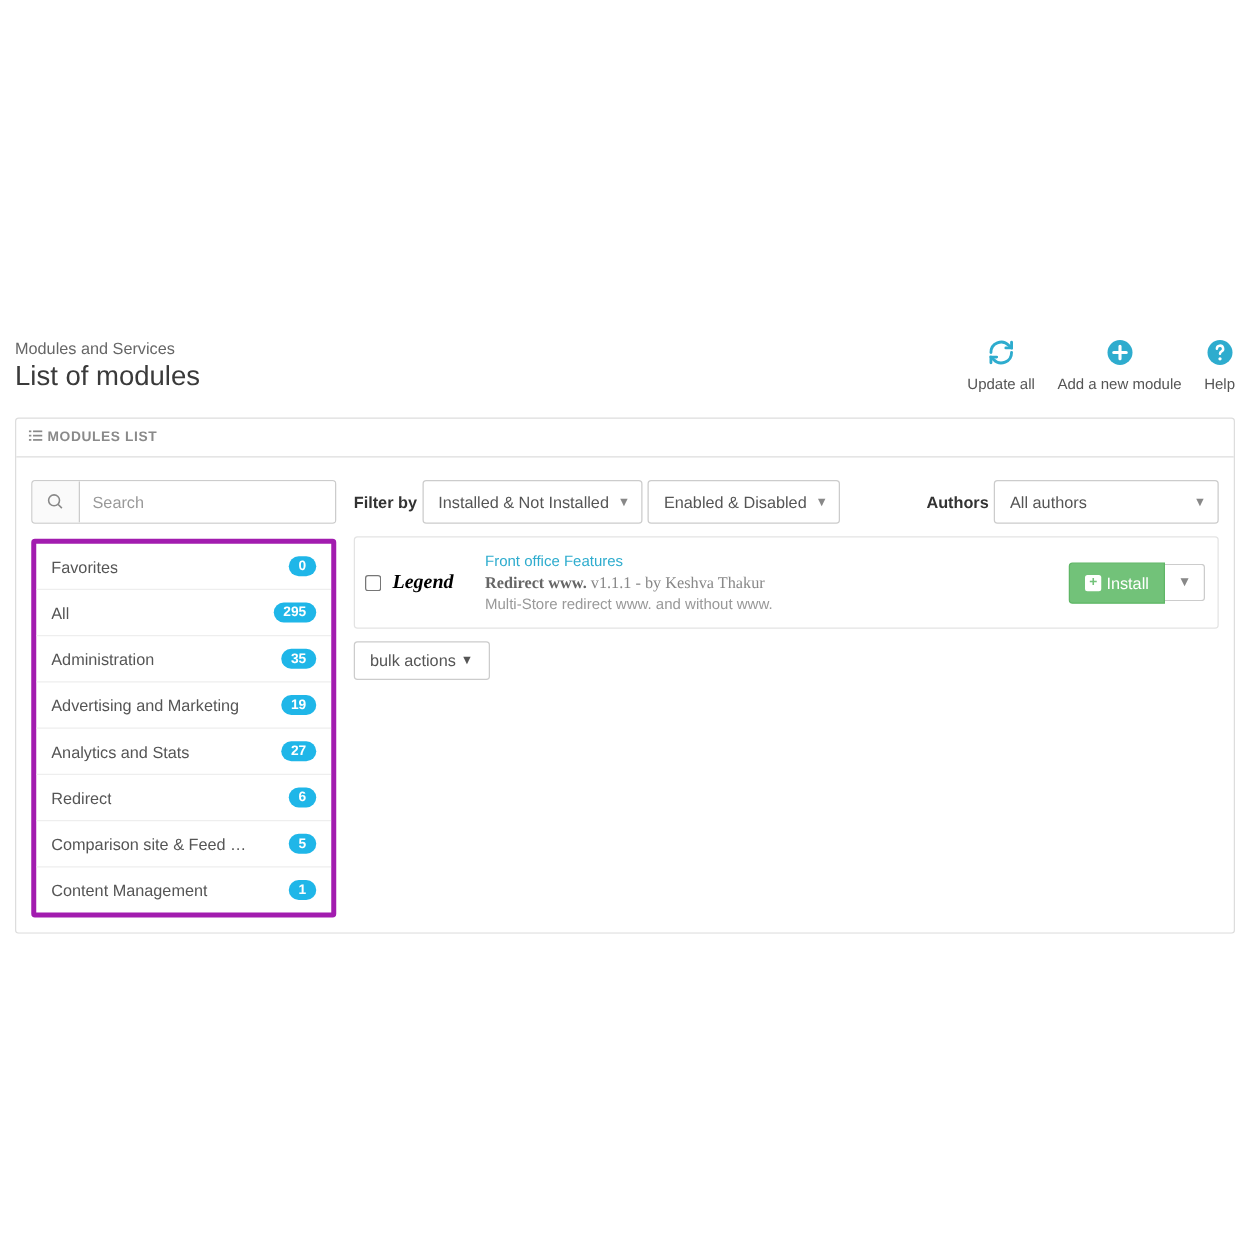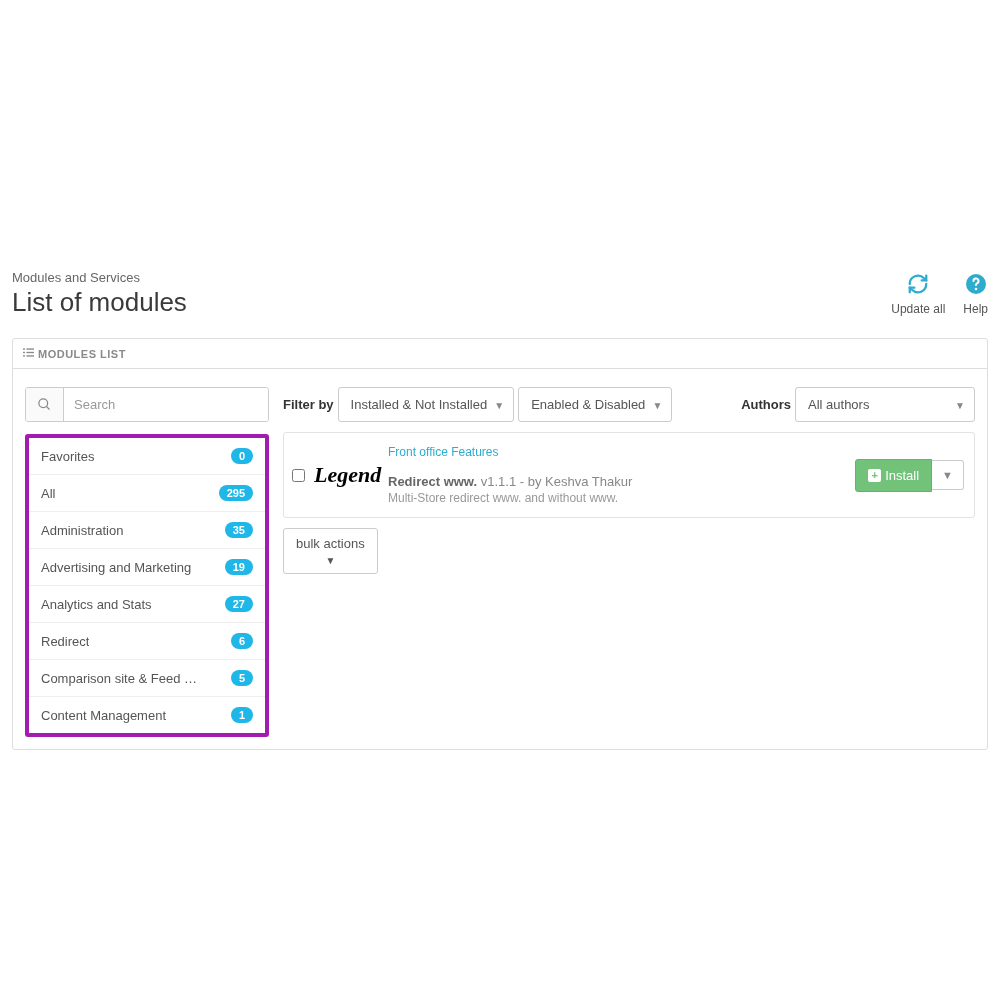--- a/index.html
+++ b/index.html
@@ -1,20 +1,20 @@
 <!DOCTYPE html>
 <html><head>
 <meta charset="utf-8">
 <style>
 * { box-sizing: border-box; margin: 0; padding: 0; }
 body { font-family: "Helvetica Neue", Helvetica, Arial, sans-serif; font-size: 13px; color: #555; background: #fff; }
 .page-wrapper { padding-top: 270px; }
 .page-header { display: flex; justify-content: space-between; align-items: center; padding: 0 12px 20px 12px; }
 .breadcrumb-text { font-size: 13px; color: #666; margin-bottom: 2px; }
-.page-title { font-size: 26px; font-weight: 300; color: #3a3a3a; }
+.page-title { font-size: 22px; font-weight: 300; color: #3a3a3a; }
 .header-actions { display: flex; gap: 18px; }
 .header-action { display: flex; flex-direction: column; align-items: center; color: #2eacce; cursor: pointer; justify-content: flex-end; }
 .header-action-icon { width: 24px; height: 24px; margin-bottom: 6px; display: flex; align-items: center; justify-content: center; }
 .header-action-label { font-size: 12px; color: #555; white-space: nowrap; }
 .panel-wrapper { border: 1px solid #ddd; border-radius: 3px; margin: 0 12px; background: #fff; }
 .panel-header-bar { border-bottom: 1px solid #ddd; padding: 8px 10px; font-size: 11px; color: #8a8a8a; text-transform: uppercase; letter-spacing: .5px; display: flex; align-items: center; gap: 4px; font-weight: 600; }
 .panel-body { display: flex; padding: 18px 12px 12px 12px; gap: 14px; }
 .sidebar { width: 244px; flex-shrink: 0; }
 .search-group { display: flex; border: 1px solid #ccc; border-radius: 3px; overflow: hidden; margin-bottom: 12px; }
 .search-icon-btn { width: 38px; display: flex; align-items: center; justify-content: center; border-right: 1px solid #ccc; background: #fafafa; color: #888; }
@@ -28,31 +28,31 @@
 .main-content { flex: 1; }
 .filter-bar { display: flex; align-items: center; gap: 4px; margin-bottom: 10px; }
 .filter-label { font-weight: bold; color: #333; font-size: 13px; }
 .spacer { flex: 1; }
 .dropdown-btn { background: #fff; border: 1px solid #ccc; border-radius: 3px; padding: 9px 26px 9px 12px; font-size: 13px; color: #555; position: relative; cursor: pointer; }
 .dropdown-btn .caret { position: absolute; right: 9px; top: 50%; transform: translateY(-50%); font-size: 10px; color: #888; }
 .authors-select { width: 180px; }
 .module-row { display: flex; align-items: center; border: 1px solid #e3e3e3; border-radius: 3px; background: #fff; margin-bottom: 10px; }
 .checkbox-cell { width: 24px; display: flex; align-items: center; justify-content: center; padding: 0 4px 0 8px; }
 .logo-cell { width: 70px; padding: 10px 6px; }
-.logo-script { font-family: "Brush Script MT", cursive; font-size: 22px; font-style: italic; font-weight: bold; color: #000; white-space: nowrap; }
+.logo-script { font-family: "Brush Script MT", cursive; font-size: 16px; font-style: italic; font-weight: bold; color: #000; white-space: nowrap; }
 .module-info { flex: 1; padding: 12px 10px; }
 .module-category { color: #2eacce; font-size: 12px; }
-.module-name-line { margin-top: 15px; color: #888; font-size: 13px; }
+.module-name-line { margin-top: 2px; color: #888; font-size: 13px; font-family: Liberation Serif, serif; }
 .module-name { font-weight: bold; color: #666; }
 .module-desc { color: #999; font-size: 12px; margin-top: 2px; }
 .action-cell { display: flex; align-items: center; padding-right: 10px; gap: 0; }
 .install-btn { background: #72c279; color: #fff; border: 1px solid #5fb666; padding: 8px 12px; font-size: 13px; border-radius: 3px 0 0 3px; cursor: pointer; display: flex; align-items: center; gap: 4px; }
 .install-plus { font-weight: bold; background: #fff; color: #72c279; border-radius: 2px; width: 13px; height: 13px; display: inline-flex; align-items: center; justify-content: center; font-size: 11px; }
 .install-dd { background: #fff; border: 1px solid #ccc; border-left: none; padding: 8px 10px; font-size: 11px; color: #888; border-radius: 0 3px 3px 0; cursor: pointer; }
-.bulk-btn { background: #fff; border: 1px solid #ccc; border-radius: 3px; padding: 7px 12px; font-size: 13px; color: #555; cursor: pointer; display: inline-flex; align-items: center; gap: 4px; flex-direction: column; }
+.bulk-btn { background: #fff; border: 1px solid #ccc; border-radius: 3px; padding: 7px 12px; font-size: 13px; color: #555; cursor: pointer; display: inline-flex; align-items: center; gap: 4px; }
 </style>
 </head>
 <body>
 
 <div class="page-wrapper">
   <div class="page-header">
     <div>
       <div class="breadcrumb-text">Modules and Services</div>
       <h1 class="page-title">List of modules</h1>
     </div>
@@ -60,20 +60,29 @@
       <div class="header-action">
         <span class="header-action-icon">
           <svg viewBox="0 0 24 24" width="22" height="22" fill="none" stroke="#2eacce" stroke-width="2.5" stroke-linecap="round">
               <path d="M3 12a9 9 0 0 1 15.5-6.3L21 8"></path>
               <path d="M21 3v5h-5"></path>
               <path d="M21 12a9 9 0 0 1-15.5 6.3L3 16"></path>
               <path d="M3 21v-5h5"></path>
             </svg>
         </span>
         <span class="header-action-label">Update all</span>
+      </div>
+      <div class="header-action">
+        <span class="header-action-icon">
+          <svg viewBox="0 0 24 24" width="24" height="24" fill="#2eacce">
+              <circle cx="12" cy="12" r="10"></circle>
+              <path d="M12 7v10M7 12h10" stroke="#fff" stroke-width="2.5" stroke-linecap="round"></path>
+            </svg>
+        </span>
+        <span class="header-action-label">Add a new module</span>
       </div>
       <div class="header-action">
         <span class="header-action-icon">
           <svg viewBox="0 0 24 24" width="24" height="24" fill="#2eacce">
               <circle cx="12" cy="12" r="10"></circle>
               <path d="M9.5 9a2.5 2.5 0 1 1 3.5 2.3c-.8.4-1 1-1 1.7" stroke="#fff" stroke-width="2" stroke-linecap="round" fill="none"></path>
               <circle cx="12" cy="17" r="1.3" fill="#fff"></circle>
             </svg>
         </span>
         <span class="header-action-label">Help</span>

